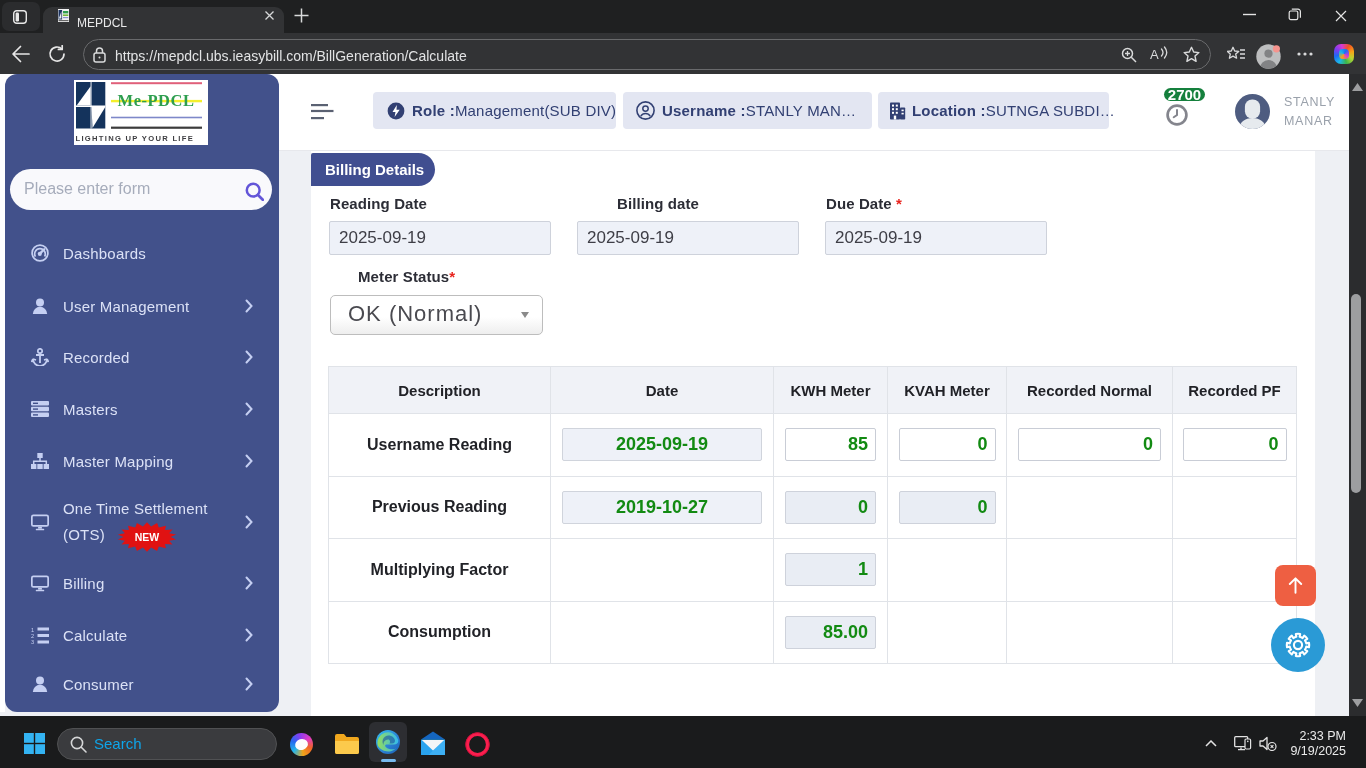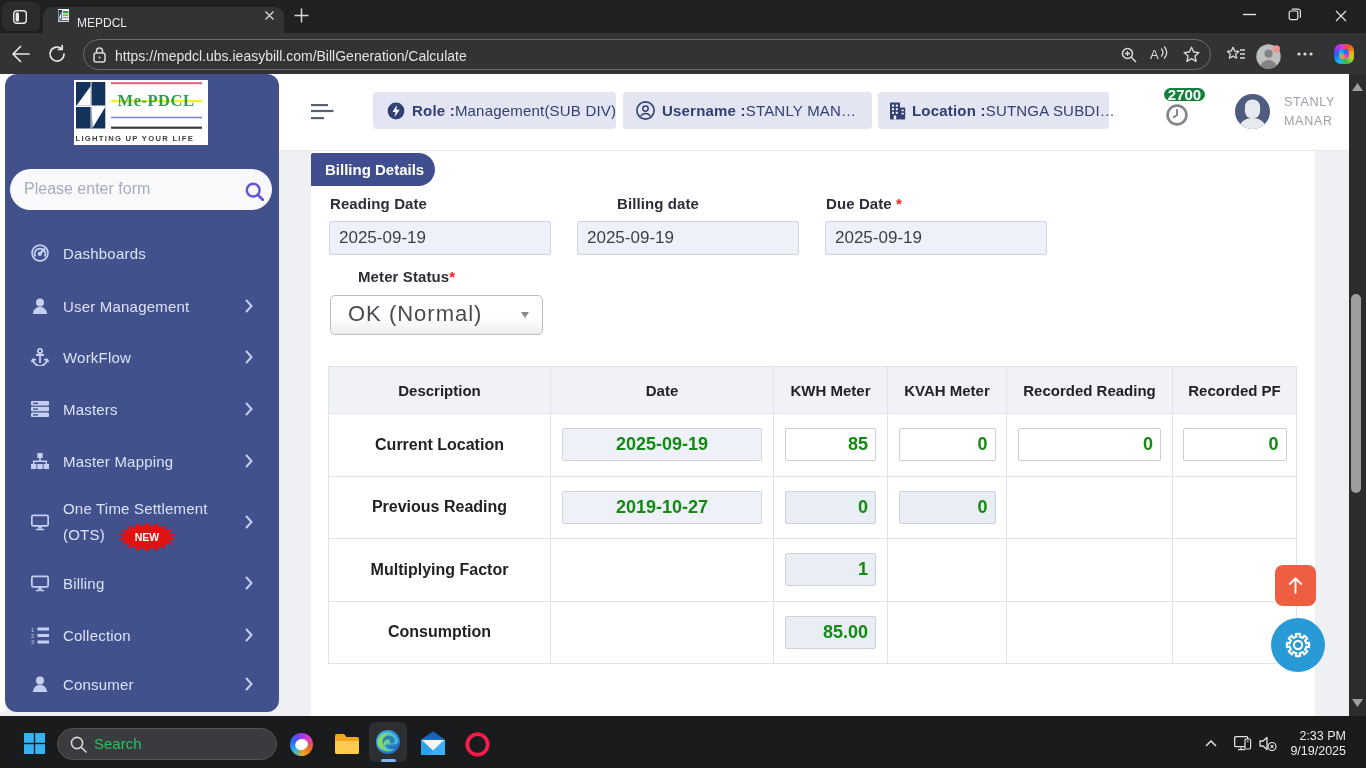--- a/index.html
+++ b/index.html
@@ -245,21 +245,21 @@
         </svg>
       </div>
       <div class="mitem" style="top:257px;">
         <span class="mic">
           <svg width="18" height="18" viewBox="0 0 18 18">
             <circle cx="9" cy="3" r="2.2" fill="none" stroke="#c5cff2" stroke-width="1.7"></circle>
             <path d="M9 5.2 V15 M5 7 H13" stroke="#c5cff2" stroke-width="1.8"></path>
             <path d="M2 11 a7 7 0 0 0 14 0 M2 11 l-1.5 3 M2 11 l3 1 M16 11 l1.5 3 M16 11 l-3 1" fill="none" stroke="#c5cff2" stroke-width="1.7"></path>
           </svg>
         </span>
-        <span class="mtx">WorkFlow</span>
+        <span class="mtx">Recorded</span>
         <svg class="chev" width="8" height="14" viewBox="0 0 8 14">
           <path d="M1.5 1.5 L6.5 7 L1.5 12.5" fill="none" stroke="#c5cff2" stroke-width="2" stroke-linecap="round"></path>
         </svg>
       </div>
       <div class="mitem" style="top:361px;">
         <span class="mic">
           <svg width="18" height="17" viewBox="0 0 18 17">
             <rect x="6.3" y="0" width="5.4" height="5" fill="#c5cff2"></rect>
             <rect x="0" y="11" width="5.4" height="5" fill="#c5cff2"></rect>
             <rect x="6.3" y="11" width="5.4" height="5" fill="#c5cff2"></rect>
@@ -320,21 +320,21 @@
       </div>
       <div class="mitem" style="top:535px;">
         <span class="mic">
           <svg width="18" height="17" viewBox="0 0 18 17">
             <path d="M6.5 2 H18 M6.5 8.5 H18 M6.5 15 H18" stroke="#c5cff2" stroke-width="3"></path>
             <text x="0" y="4.6" font-size="5.5" fill="#c5cff2">1</text>
             <text x="0" y="11" font-size="5.5" fill="#c5cff2">2</text>
             <text x="0" y="17" font-size="5.5" fill="#c5cff2">3</text>
           </svg>
         </span>
-        <span class="mtx">Collection</span>
+        <span class="mtx">Calculate</span>
         <svg class="chev" width="8" height="14" viewBox="0 0 8 14">
           <path d="M1.5 1.5 L6.5 7 L1.5 12.5" fill="none" stroke="#c5cff2" stroke-width="2" stroke-linecap="round"></path>
         </svg>
       </div>
       <div class="mitem" style="top:584px;">
         <span class="mic">
           <svg width="16" height="17" viewBox="0 0 16 17">
             <circle cx="8" cy="4.6" r="4" fill="#c5cff2"></circle>
             <path d="M0.8 16 a7.2 7.2 0 0 1 14.4 0 Z" fill="#c5cff2"></path>
           </svg>
@@ -360,25 +360,25 @@
         </svg>
       </div>
 
       <table id="tbl">
         <tbody>
           <tr class="th">
           <td style="width:221px;">Description</td>
           <td style="width:222px;">Date</td>
           <td style="width:113px;">KWH Meter</td>
           <td style="width:118px;">KVAH Meter</td>
-          <td style="width:165px;">Recorded Reading</td>
+          <td style="width:165px;">Recorded Normal</td>
           <td>Recorded PF</td>
         </tr>
         <tr>
-          <td>Current Location</td>
+          <td>Username Reading</td>
           <td><div class="dbox">2025-09-19</div></td>
           <td><div class="nbox w">85</div></td>
           <td><div class="nbox w" style="width:97px;">0</div></td>
           <td><div class="nbox w" style="width:143px;">0</div></td>
           <td><div class="nbox w" style="width:104px;">0</div></td>
         </tr>
         <tr>
           <td>Previous Reading</td>
           <td><div class="dbox">2019-10-27</div></td>
           <td><div class="nbox">0</div></td>
@@ -437,21 +437,21 @@
         <rect x="0" y="11.2" width="9.8" height="9.8"></rect>
         <rect x="11.2" y="11.2" width="9.8" height="9.8"></rect>
       </g>
     </svg>
 
     <div style="position:absolute;left:57px;top:12px;width:220px;height:32px;background:#3a3b3e;border:1px solid #505153;border-radius:17px;box-sizing:border-box;"></div>
     <svg style="position:absolute;left:70px;top:20px;" width="17" height="17" viewBox="0 0 17 17">
       <circle cx="7" cy="7" r="5.6" fill="none" stroke="#d6d7d8" stroke-width="1.6"></circle>
       <path d="M11.3 11.3 L16 16" stroke="#d6d7d8" stroke-width="1.6" stroke-linecap="round"></path>
     </svg>
-    <div style="position:absolute;left:94px;top:19px;font-size:15px;color:#22c55e;">Search</div>
+    <div style="position:absolute;left:94px;top:19px;font-size:15px;color:#0ea5e9;">Search</div>
 
     <div style="position:absolute;left:290px;top:17px;width:23px;height:23px;border-radius:50%;background:conic-gradient(from 230deg,#25b6ea,#2569f0,#8b3cf0,#e03ac8,#f06428,#f0a418,#25b6ea);"></div>
     <div style="position:absolute;left:295px;top:23px;width:13px;height:11px;border-radius:50%;background:#fdfdfd;transform:rotate(-18deg);"></div>
 
     <svg style="position:absolute;left:334px;top:17px;" width="26" height="22" viewBox="0 0 26 22">
       <path d="M1 3 a2 2 0 0 1 2-2 h7 l2.5 3 H23 a2 2 0 0 1 2 2 v13 a2 2 0 0 1-2 2 H3 a2 2 0 0 1-2-2 Z" fill="#f1a81e"></path>
       <path d="M1 8 H25 V19 a2 2 0 0 1-2 2 H3 a2 2 0 0 1-2-2 Z" fill="#fcca4c"></path>
     </svg>
 
     <div style="position:absolute;left:369px;top:6px;width:38px;height:40px;background:#2d2e32;border-radius:6px;"></div>

